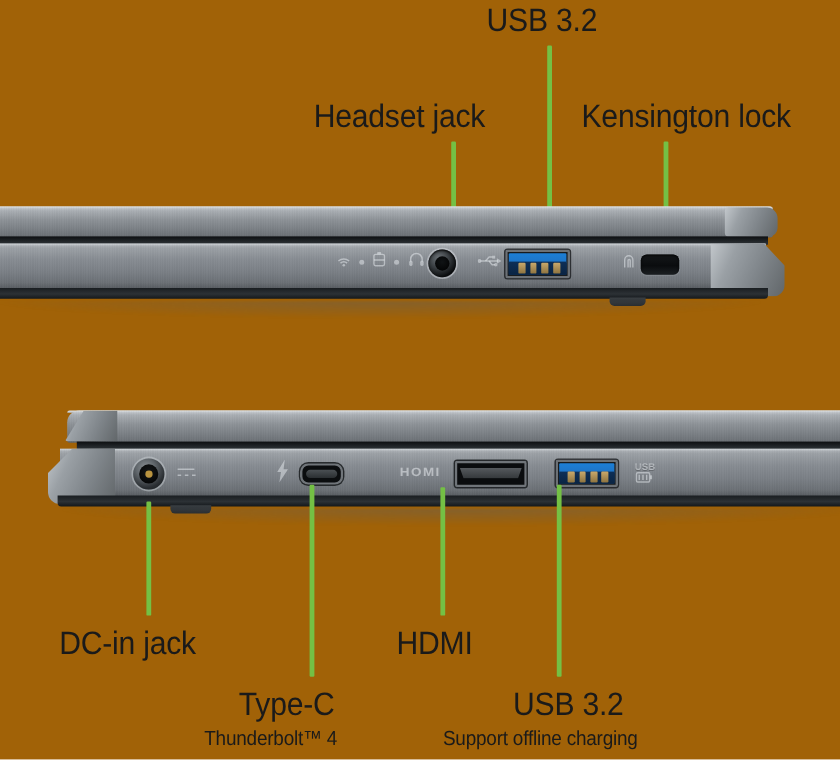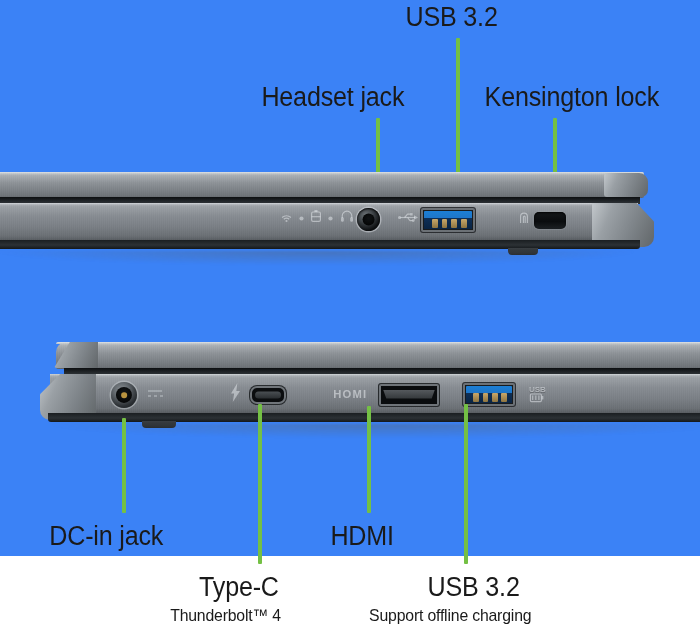--- a/index.html
+++ b/index.html
@@ -2,21 +2,21 @@
 <html><head>
 <meta charset="utf-8">
 <style>
   html,body{margin:0;padding:0;background:#ffffff;}
   body{
     width:700px;height:633px;overflow:hidden;position:relative;
     font-family:"Liberation Sans","DejaVu Sans",sans-serif;
     color:#1b1b1b;
     -webkit-font-smoothing:antialiased;
   }
-  .stage{position:absolute;inset:0;width:700px;height:556px;background:#3b82f6;}
+  .stage{position:absolute;inset:0;width:700px;height:633px;background:#a16207;}
 
   
   .label{
     position:absolute;
     font-family:"Liberation Sans","DejaVu Sans",sans-serif;
     font-weight:400;
     color:#1a1a1a;
     white-space:nowrap;
     letter-spacing:-0.2px;
     transform:scaleX(.93);

